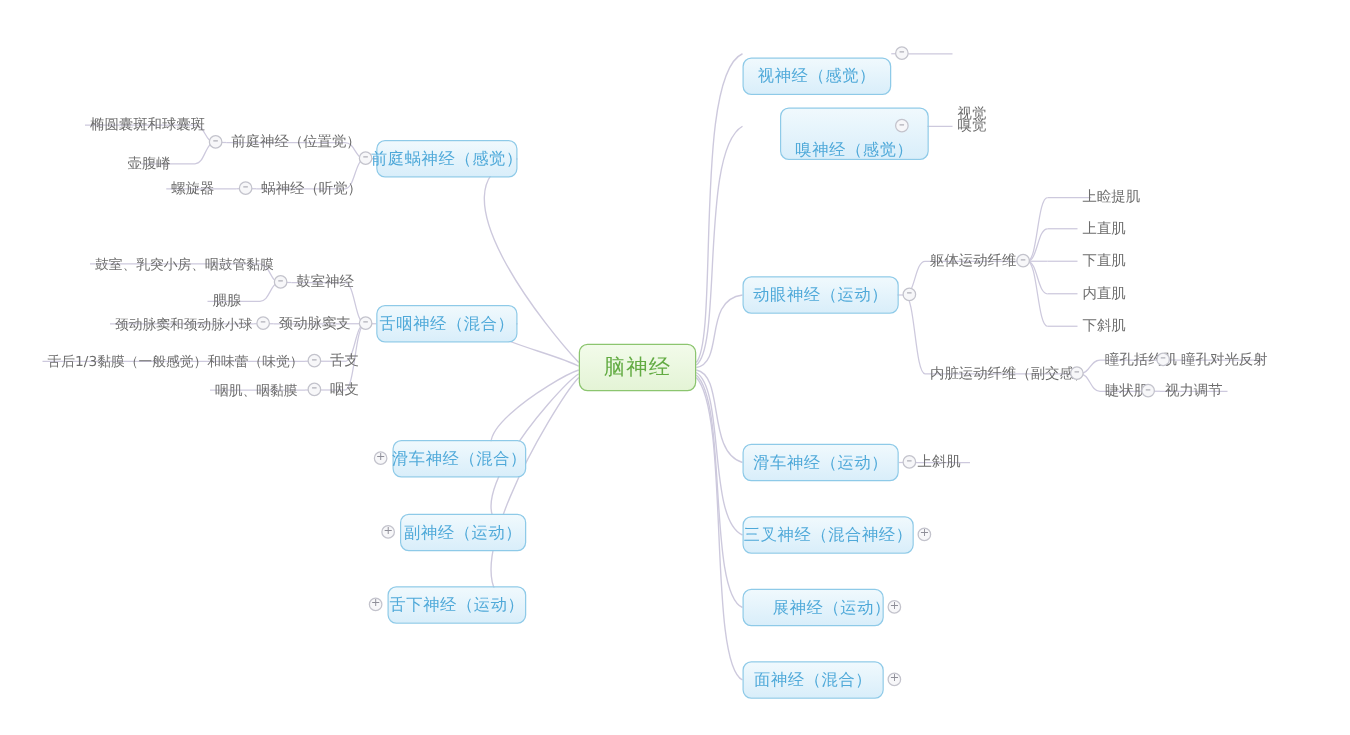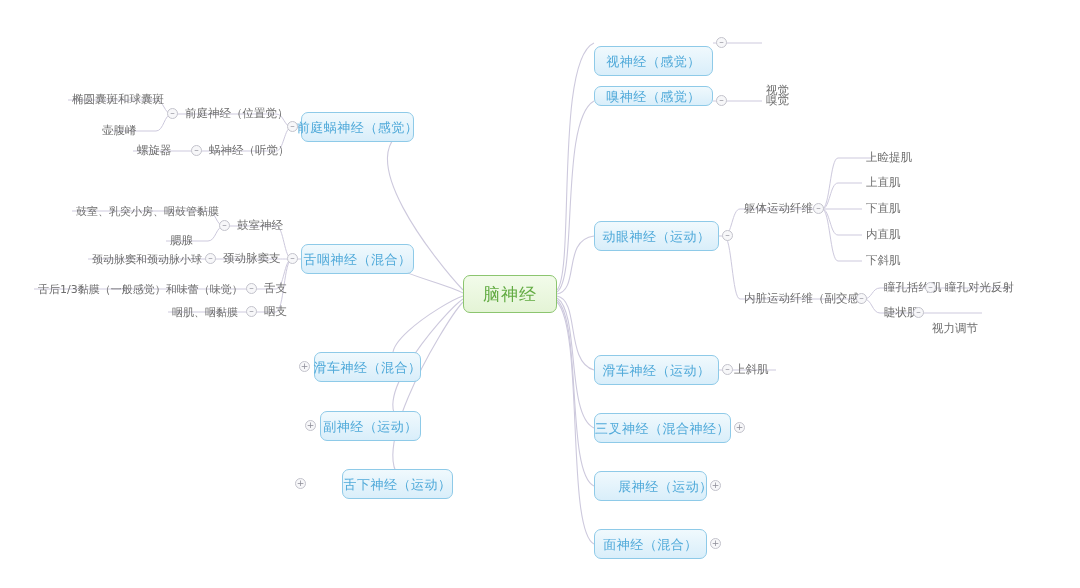--- a/index.html
+++ b/index.html
@@ -206,21 +206,21 @@
   </div>
 
   <div class="node lvl1" style="left:594px; top:28px; width:119px; height:30px;margin-top:18px;">
     <span>视神经（感觉）</span>
   </div>
   <div class="toggle minus" style="left:716px; top:37px;"></div>
   <div class="node plain" style="left:762px; top:33px; height:20px;margin-top:48px;">
     <span>视觉</span>
   </div>
 
-  <div class="node lvl1" style="left:594px; top:86px; width:119px; height:20px;">
+  <div class="node lvl1" style="left:624px; top:86px; width:119px; height:42px;align-items:flex-end;">
     <span>嗅神经（感觉）</span>
   </div>
   <div class="toggle minus" style="left:716px; top:95px;"></div>
   <div class="node plain" style="left:762px; top:91px; height:20px;">
     <span>嗅觉</span>
   </div>
 
   <div class="node lvl1" style="left:594px; top:221px; width:125px; height:30px;">
     <span>动眼神经（运动）</span>
   </div>
@@ -257,21 +257,21 @@
   </div>
   <div class="toggle minus" style="left:925px; top:282px;"></div>
   <div class="node plain" style="left:941px; top:278px; height:20px;">
     <span>瞳孔对光反射</span>
   </div>
 
   <div class="node plain" style="left:880px; top:303px; height:20px;">
     <span>睫状肌</span>
   </div>
   <div class="toggle minus" style="left:913px; top:307px;"></div>
-  <div class="node plain" style="left:928px; top:303px; height:20px;margin-top:16px;">
+  <div class="node plain" style="left:928px; top:303px; height:20px;">
     <span>视力调节</span>
   </div>
 
   <div class="node lvl1" style="left:594px; top:355px; width:125px; height:30px;">
     <span>滑车神经（运动）</span>
   </div>
   <div class="toggle minus" style="left:722px; top:364px;"></div>
   <div class="node plain" style="left:730px; top:360px; height:20px;">
     <span>上斜肌</span>
   </div>
@@ -358,18 +358,18 @@
   <div class="node lvl1" style="left:314px; top:352px; width:107px; height:30px;">
     <span>滑车神经（混合）</span>
   </div>
   <div class="toggle plus" style="left:299px; top:361px;"></div>
 
   <div class="node lvl1" style="left:320px; top:411px; width:101px; height:30px;">
     <span>副神经（运动）</span>
   </div>
   <div class="toggle plus" style="left:305px; top:420px;"></div>
 
-  <div class="node lvl1" style="left:310px; top:469px; width:111px; height:30px;margin-left:32px;">
+  <div class="node lvl1" style="left:310px; top:469px; width:111px; height:30px;">
     <span>舌下神经（运动）</span>
   </div>
   <div class="toggle plus" style="left:295px; top:478px;"></div>
 
 </div>
 
 </body></html>

